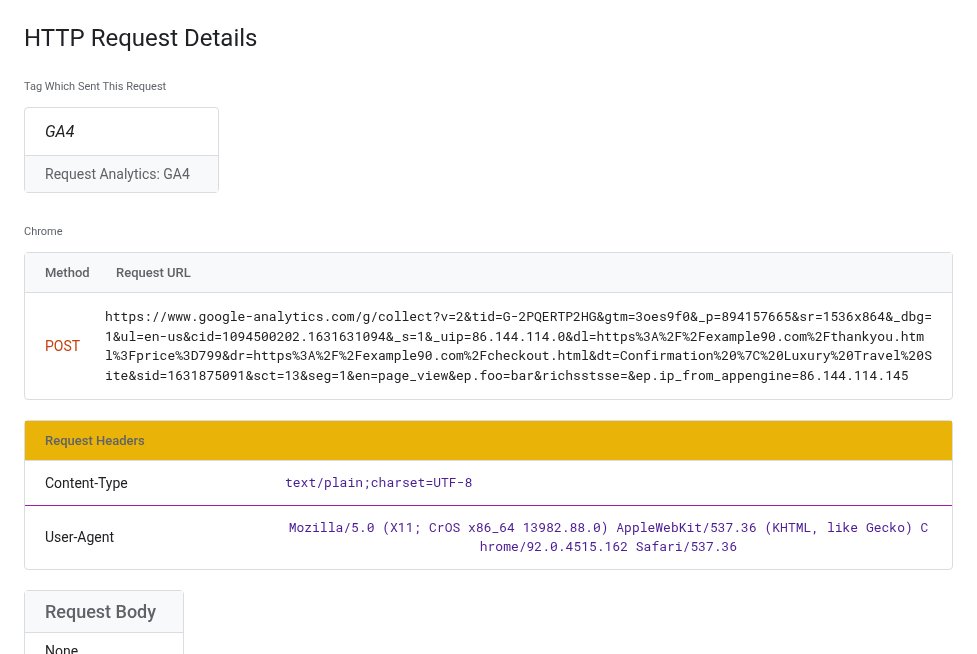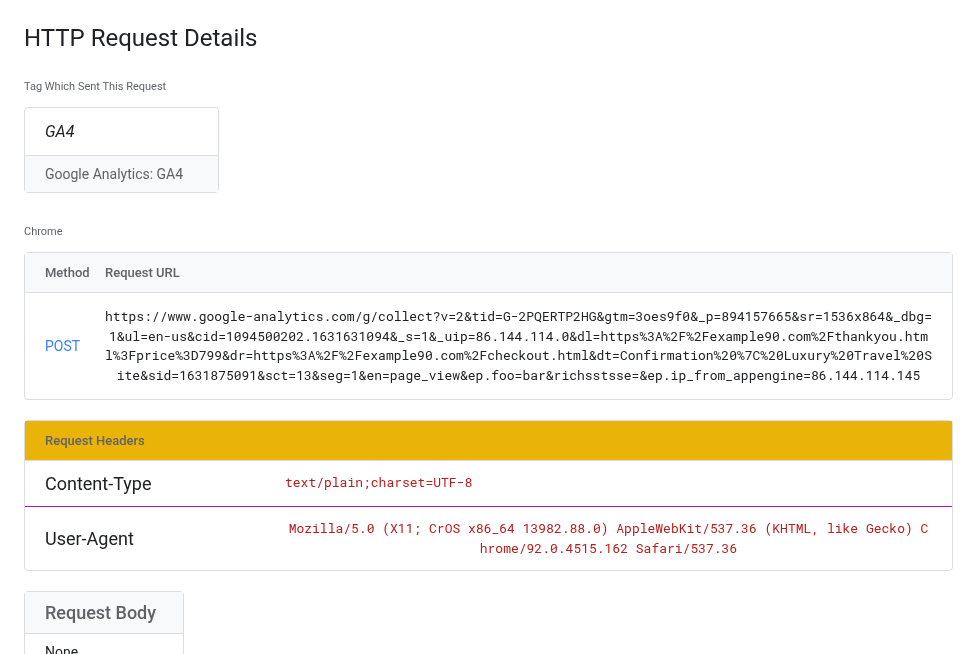--- a/index.html
+++ b/index.html
@@ -58,77 +58,76 @@
       border-bottom: 1px solid #dadce0;
       padding: 12px 20px;
     }
     .table-header-cell {
       font-size: 13px;
       font-weight: 500;
       color: #5f6368;
     }
     .method-col {
       width: 60px;
-      margin-right: 0px;
+      margin-right: 11px;
     }
     .url-col {
       flex: 1;
     }
     .table-row {
       display: flex;
       padding: 14px 20px;
       align-items: flex-start;
     }
     .method-value {
       width: 60px;
       font-size: 14px;
-      color: #3b82f6;
+      color: #c2410c;
       display: flex;
       align-items: center;
       align-self: stretch;
     }
     .url-value {
       flex: 1;
       font-family: "Roboto Mono", Menlo, Consolas, monospace;
       font-size: 13px;
       color: #202124;
       word-break: break-all;
       line-height: 1.5;
-      text-align: center;
     }
     .headers-title {
       background: #eab308;
       border-bottom: 1px solid #dadce0;
       padding: 12px 20px;
       font-size: 13px;
       font-weight: 500;
       color: #5f6368;
     }
     .header-row {
       display: flex;
       padding: 12px 20px;
       align-items: flex-start;
     }
     .header-row + .header-row {
       border-top: 1px solid #a21caf;
       text-align: center;
     }
     .header-key {
       width: 240px;
-      font-size: 18px;
+      font-size: 14px;
       color: #202124;
       display: flex;
       align-items: center;
       align-self: stretch;
     }
     .header-value {
       flex: 1;
       font-family: "Roboto Mono", Menlo, Consolas, monospace;
       font-size: 13px;
-      color: #b91c1c;
+      color: #4c1d95;
       word-break: break-all;
       line-height: 1.5;
     }
     .body-card {
       border: 1px solid #dadce0;
       border-radius: 4px;
       display: inline-block;
       min-width: 160px;
     }
     .body-title {
@@ -147,21 +146,21 @@
   </style>
 </head>
 <body>
 
 <h1 class="page-title">HTTP Request Details</h1>
 
 <div>
   <h2 class="section-heading">Tag Which Sent This Request</h2>
   <div class="tag-card">
     <div class="tag-card-title">GA4</div>
-    <div class="tag-card-subtitle">Google Analytics: GA4</div>
+    <div class="tag-card-subtitle">Request Analytics: GA4</div>
   </div>
 </div>
 
 <div>
   <h2 class="section-heading">Chrome</h2>
 
   <div class="table-container">
     <div class="table-header">
       <div class="table-header-cell method-col">Method</div>
       <div class="table-header-cell url-col">Request URL</div>

